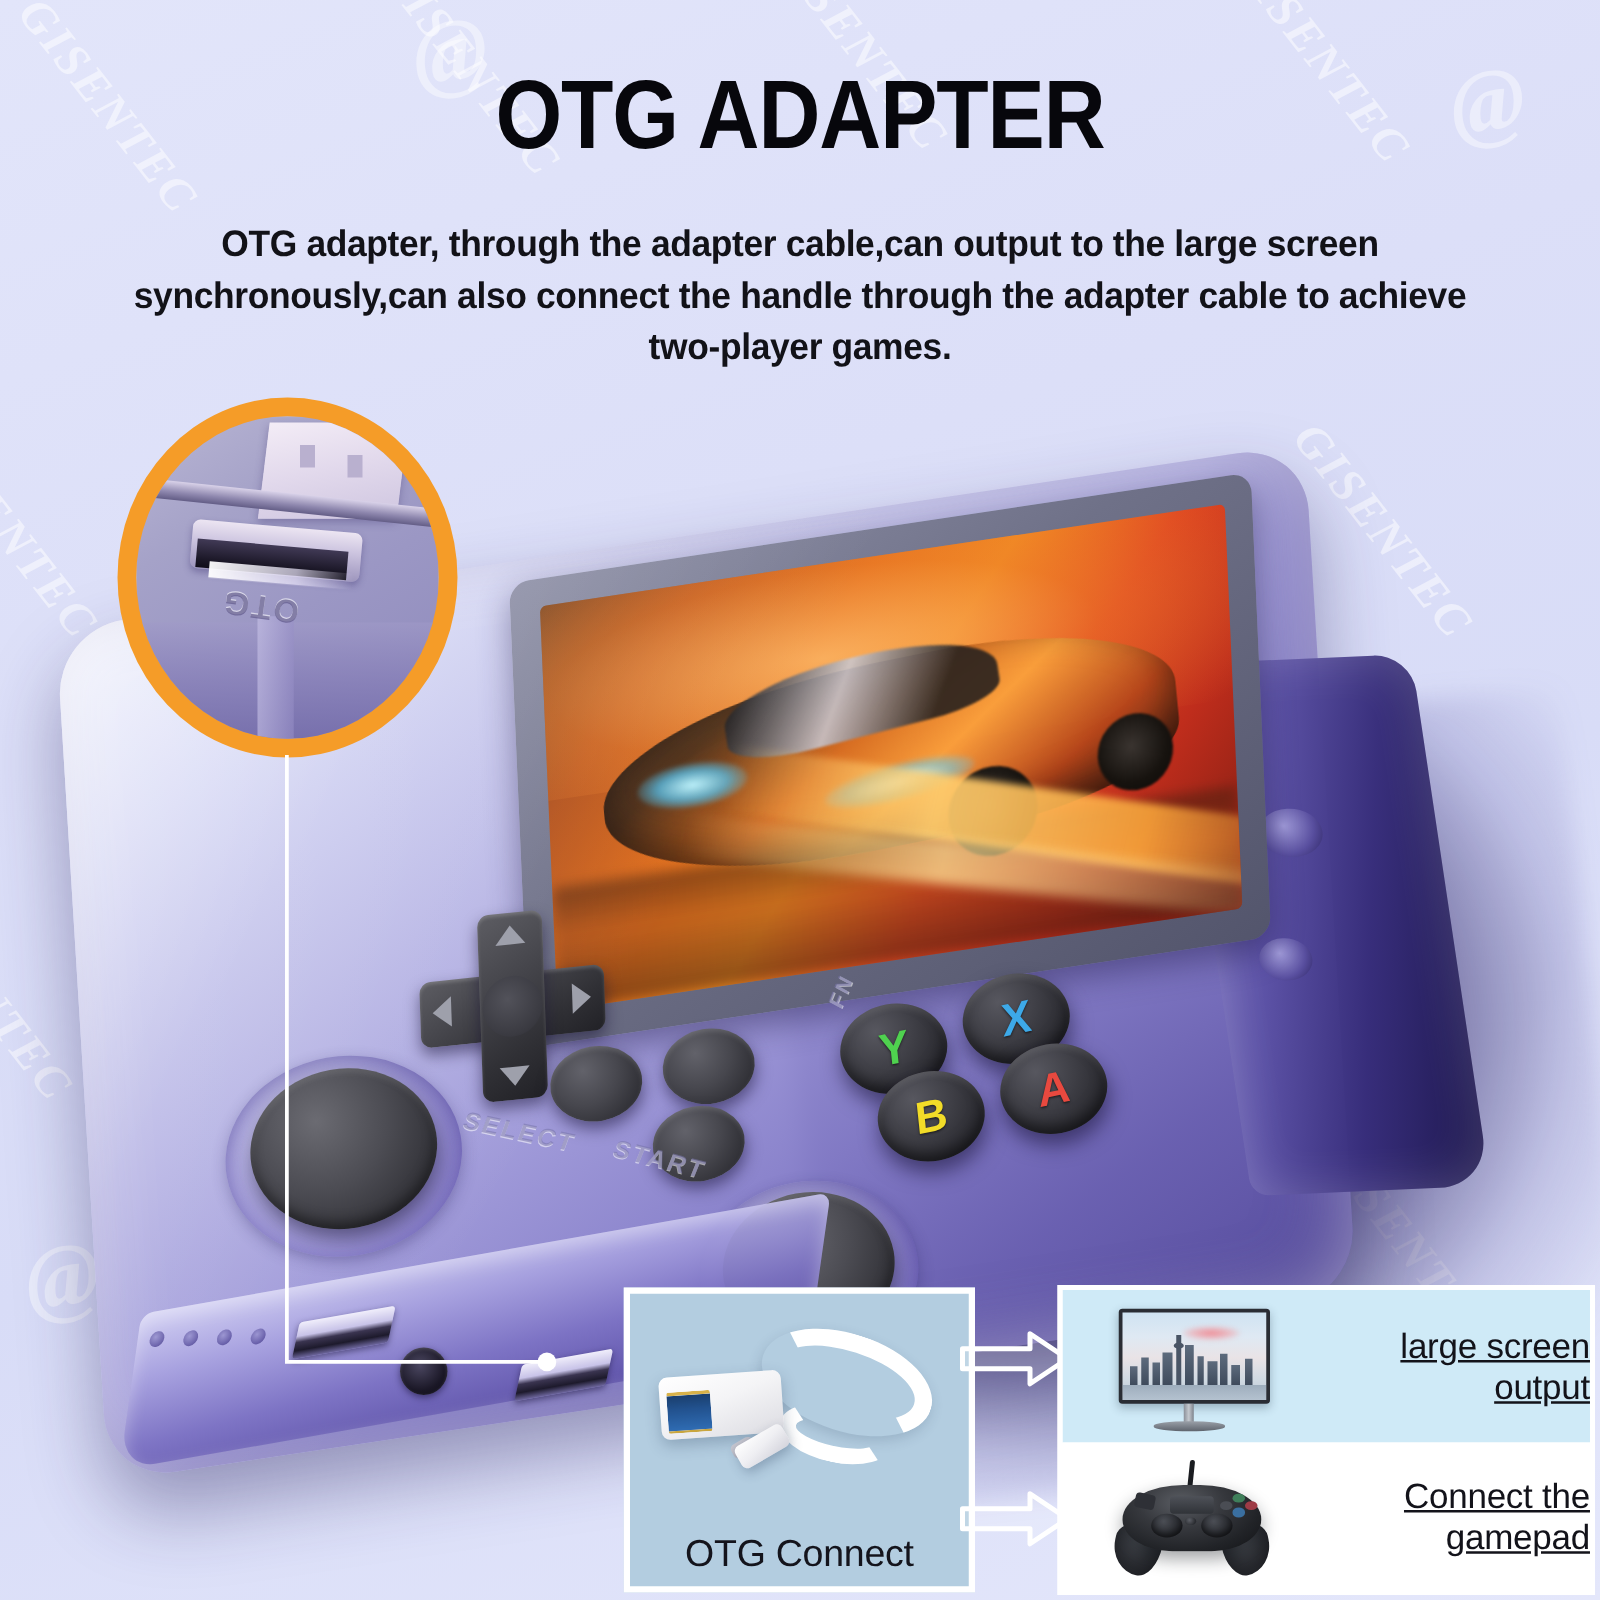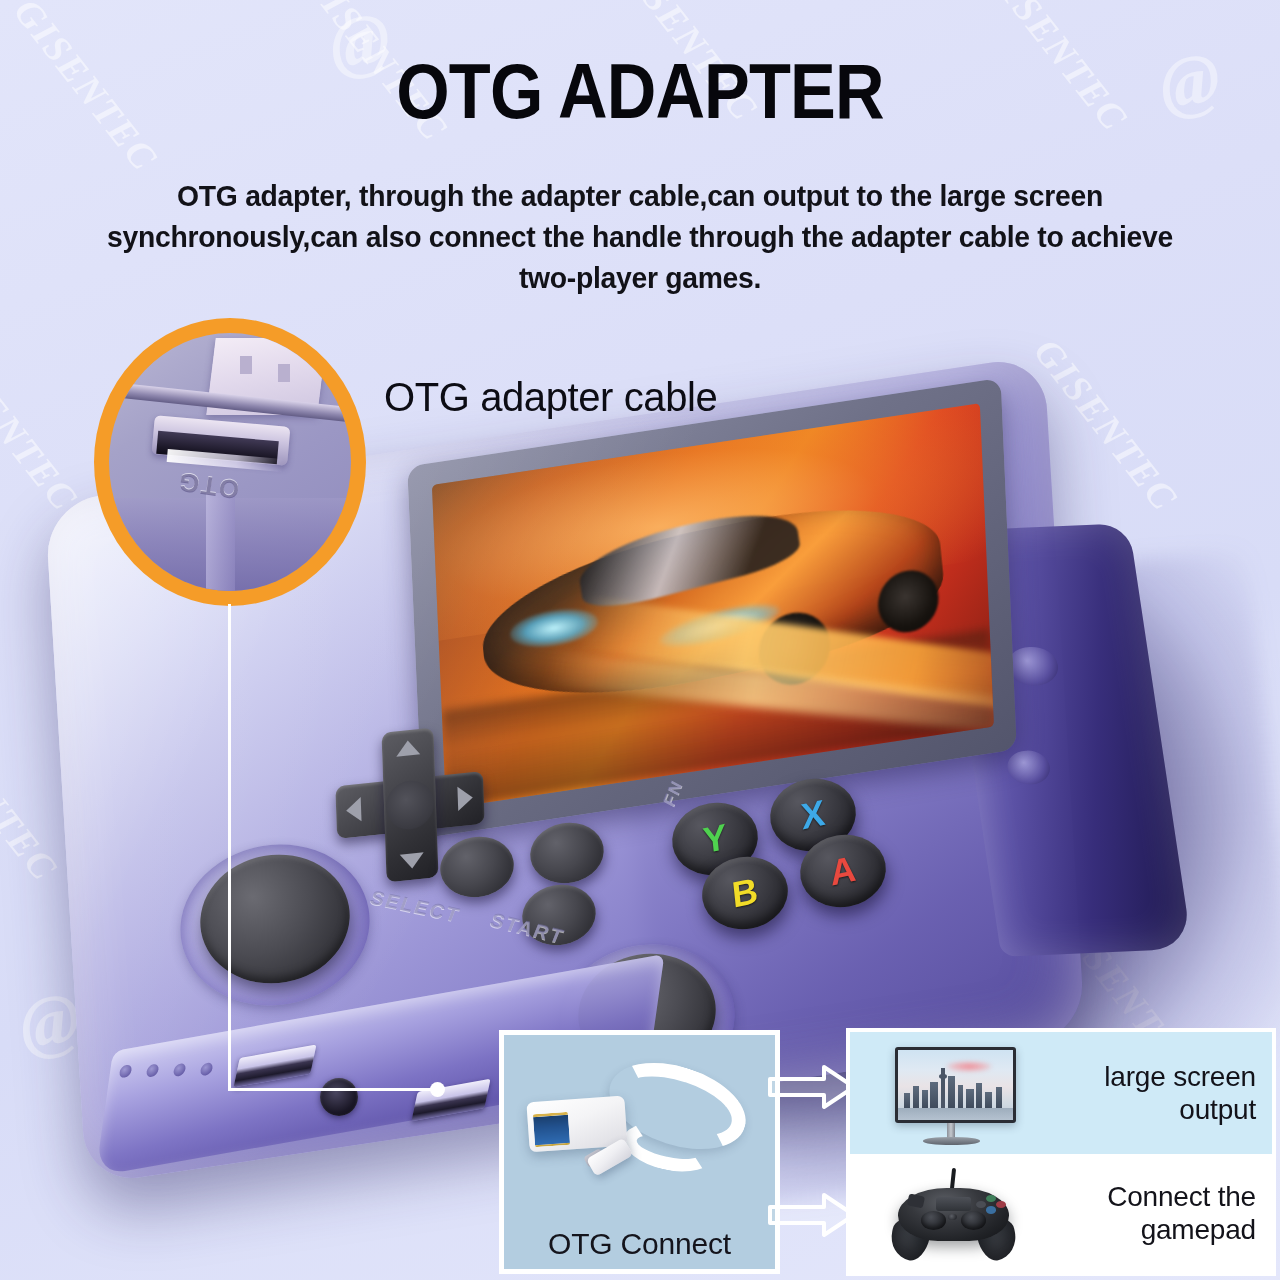--- a/index.html
+++ b/index.html
@@ -498,26 +498,26 @@
     background: #ffffff;
   }
   .sub-panel { position: absolute; left: 0; width: 100%; display: flex; align-items: center; }
   #sub-screen { top: 0; height: 51%; background: #cfeaf7; }
   #sub-pad    { top: 51%; height: 49%; background: #ffffff; }
 
   .sp-art { position: relative; width: 48%; height: 100%; }
   .sp-text {
     width: 52%;
     text-align: right;
-    padding-right: 16px;
     box-sizing: border-box;
     font-size: 28px;
     line-height: 33px;
     color: #13131a;
     letter-spacing: -0.2px;
+    text-decoration: underline;
   }
 
   
   #mon-frame {
     position: absolute; left: 22%; top: 12%; width: 60%; height: 62%;
     background: #2a2d34;
     border-radius: 3px;
     padding: 3px;
     box-sizing: border-box;
     box-shadow: 0 3px 8px rgba(30,50,70,0.3);
@@ -709,21 +709,20 @@
       <div class="co-part" id="co-rail"></div>
       <div class="co-part" id="co-usbC"></div>
       <div class="co-part" id="co-dark"></div>
       <div class="co-part" id="co-shine"></div>
       <div class="co-part" id="co-otg-text">OTG</div>
     </div>
   </div>
   <div id="pointer-v"></div>
   <div id="pointer-h"></div>
   <div id="pointer-dot"></div>
-  <div id="callout-label">OTG adapter cable</div>
 
   <div id="panel-otg">
     <div id="otg-art">
       <div id="otg-cable"></div>
       <div id="otg-cable2"></div>
       <div id="otg-usbA"></div>
       <div id="otg-usbA-mouth"></div>
       <div id="otg-usbC-tip"></div>
       <div id="otg-usbC"></div>
     </div>

